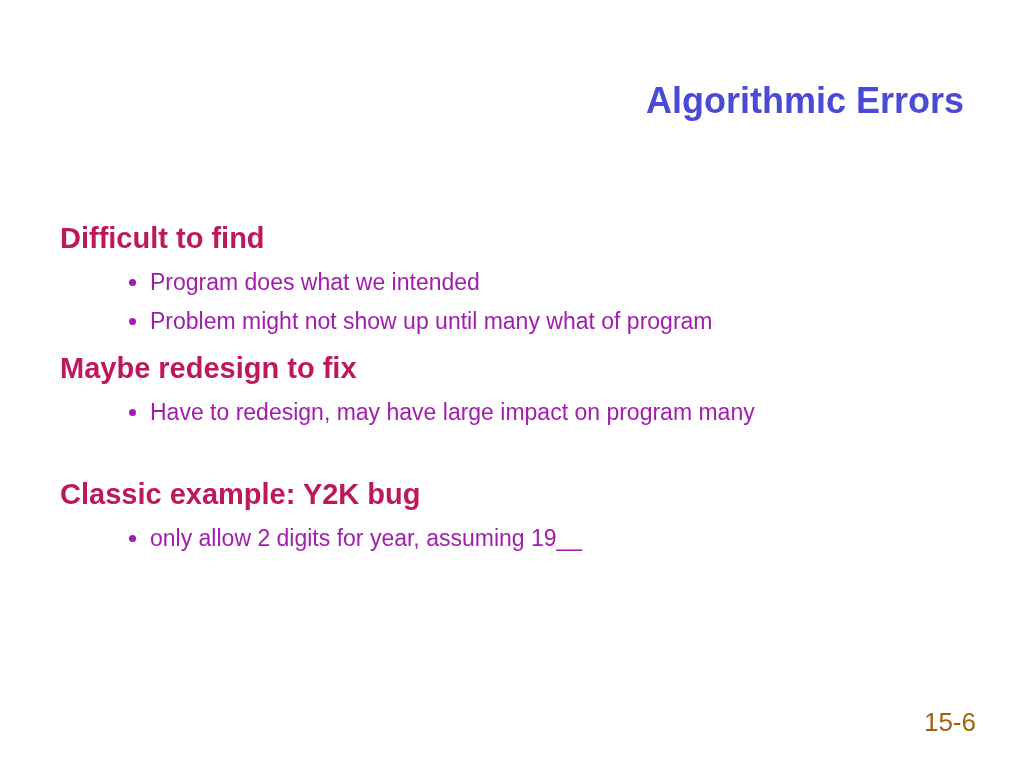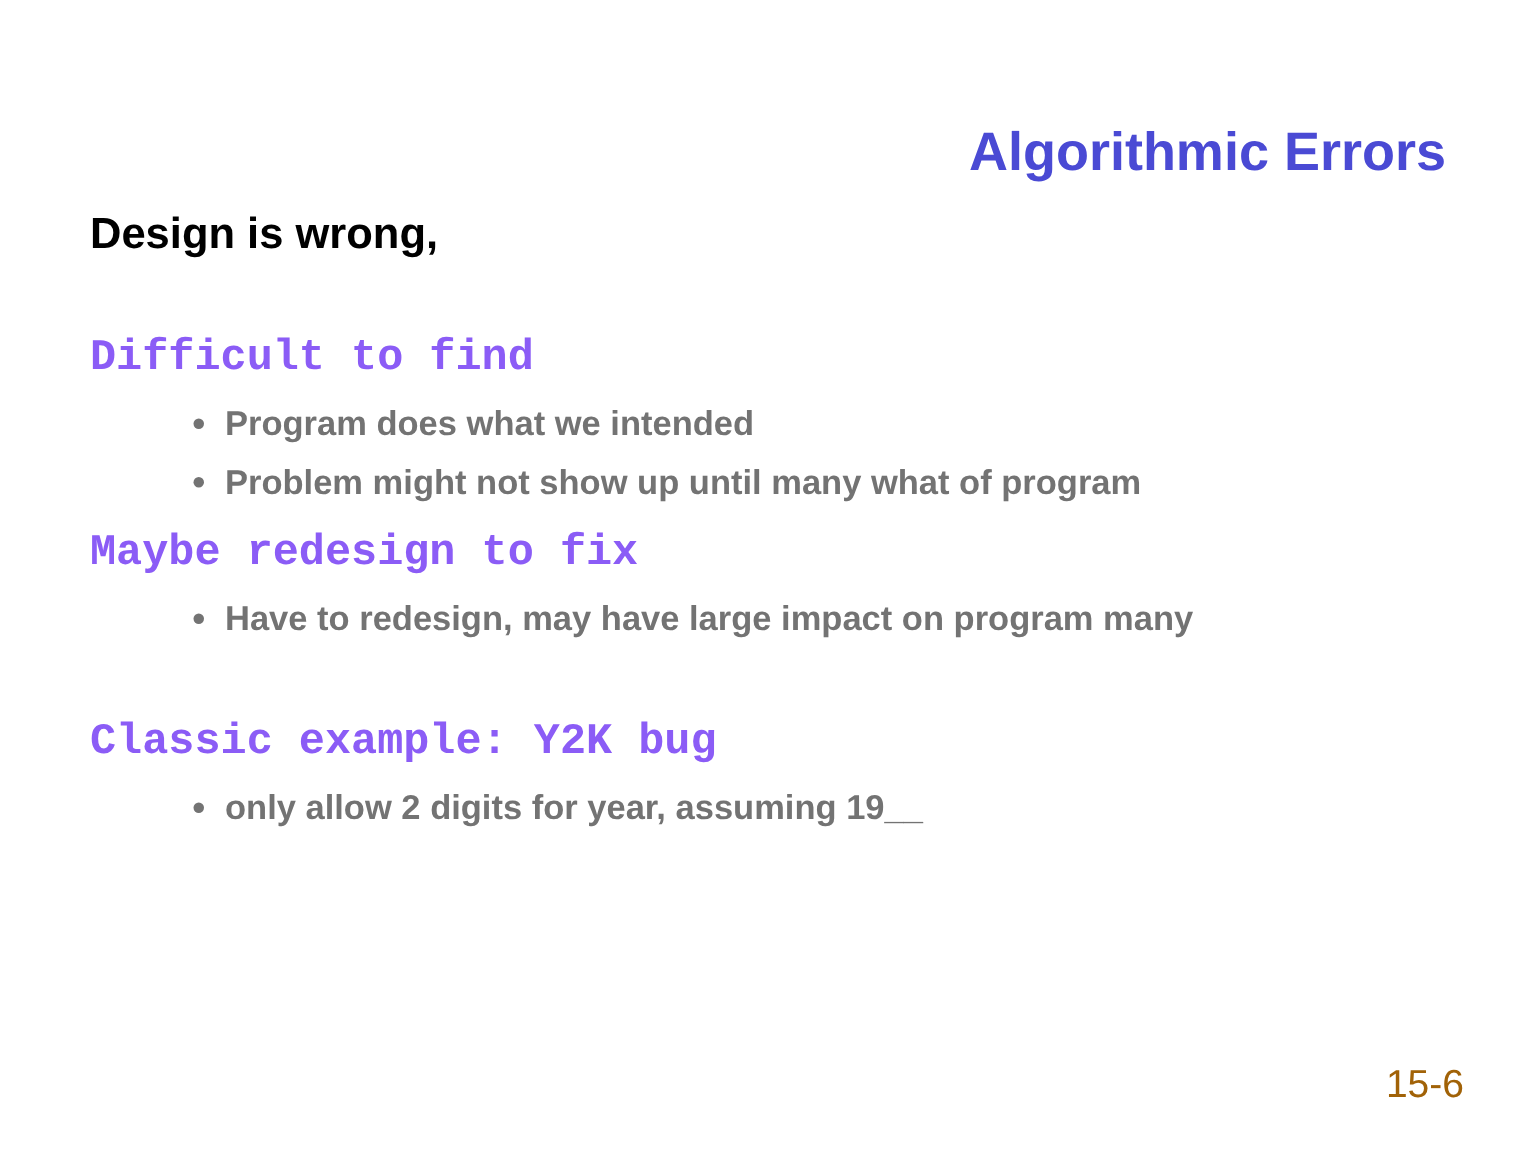--- a/index.html
+++ b/index.html
@@ -28,55 +28,54 @@
     .subtitle {
       font-size: 29px;
       font-weight: bold;
       color: #000000;
       line-height: 1.25;
       margin-bottom: 48px;
     }
     .section-heading {
       font-size: 29px;
       font-weight: bold;
-      color: #8b5cf6;
+      color: #be185d;
       margin-bottom: 10px;
       margin-top: 14px;
-      font-family: Liberation Mono, monospace;
     }
     .section-heading.spaced {
       margin-top: 48px;
     }
     ul.bullets {
       margin: 0 0 4px 0;
       padding-left: 90px;
       list-style-type: disc;
     }
     ul.bullets li {
       font-size: 23px;
-      font-weight: bold;
-      color: #737373;
+      font-weight: normal;
+      color: #a21caf;
       line-height: 1.5;
       margin-bottom: 4px;
     }
     .page-number {
       position: absolute;
       right: 48px;
       bottom: 30px;
       font-size: 26px;
       color: #a16207;
     }
   </style>
 </head>
 <body>
 
 <div class="slide">
   <div class="title">Algorithmic Errors</div>
   <div class="subtitle">
-    <span>Design is wrong,</span><br>
+    <br>
   </div>
 
   <div class="section-heading">Difficult to find</div>
   <ul class="bullets">
     <li>Program does what we intended</li>
     <li>Problem might not show up until many what of program</li>
   </ul>
 
   <div class="section-heading">Maybe redesign to fix</div>
   <ul class="bullets">

